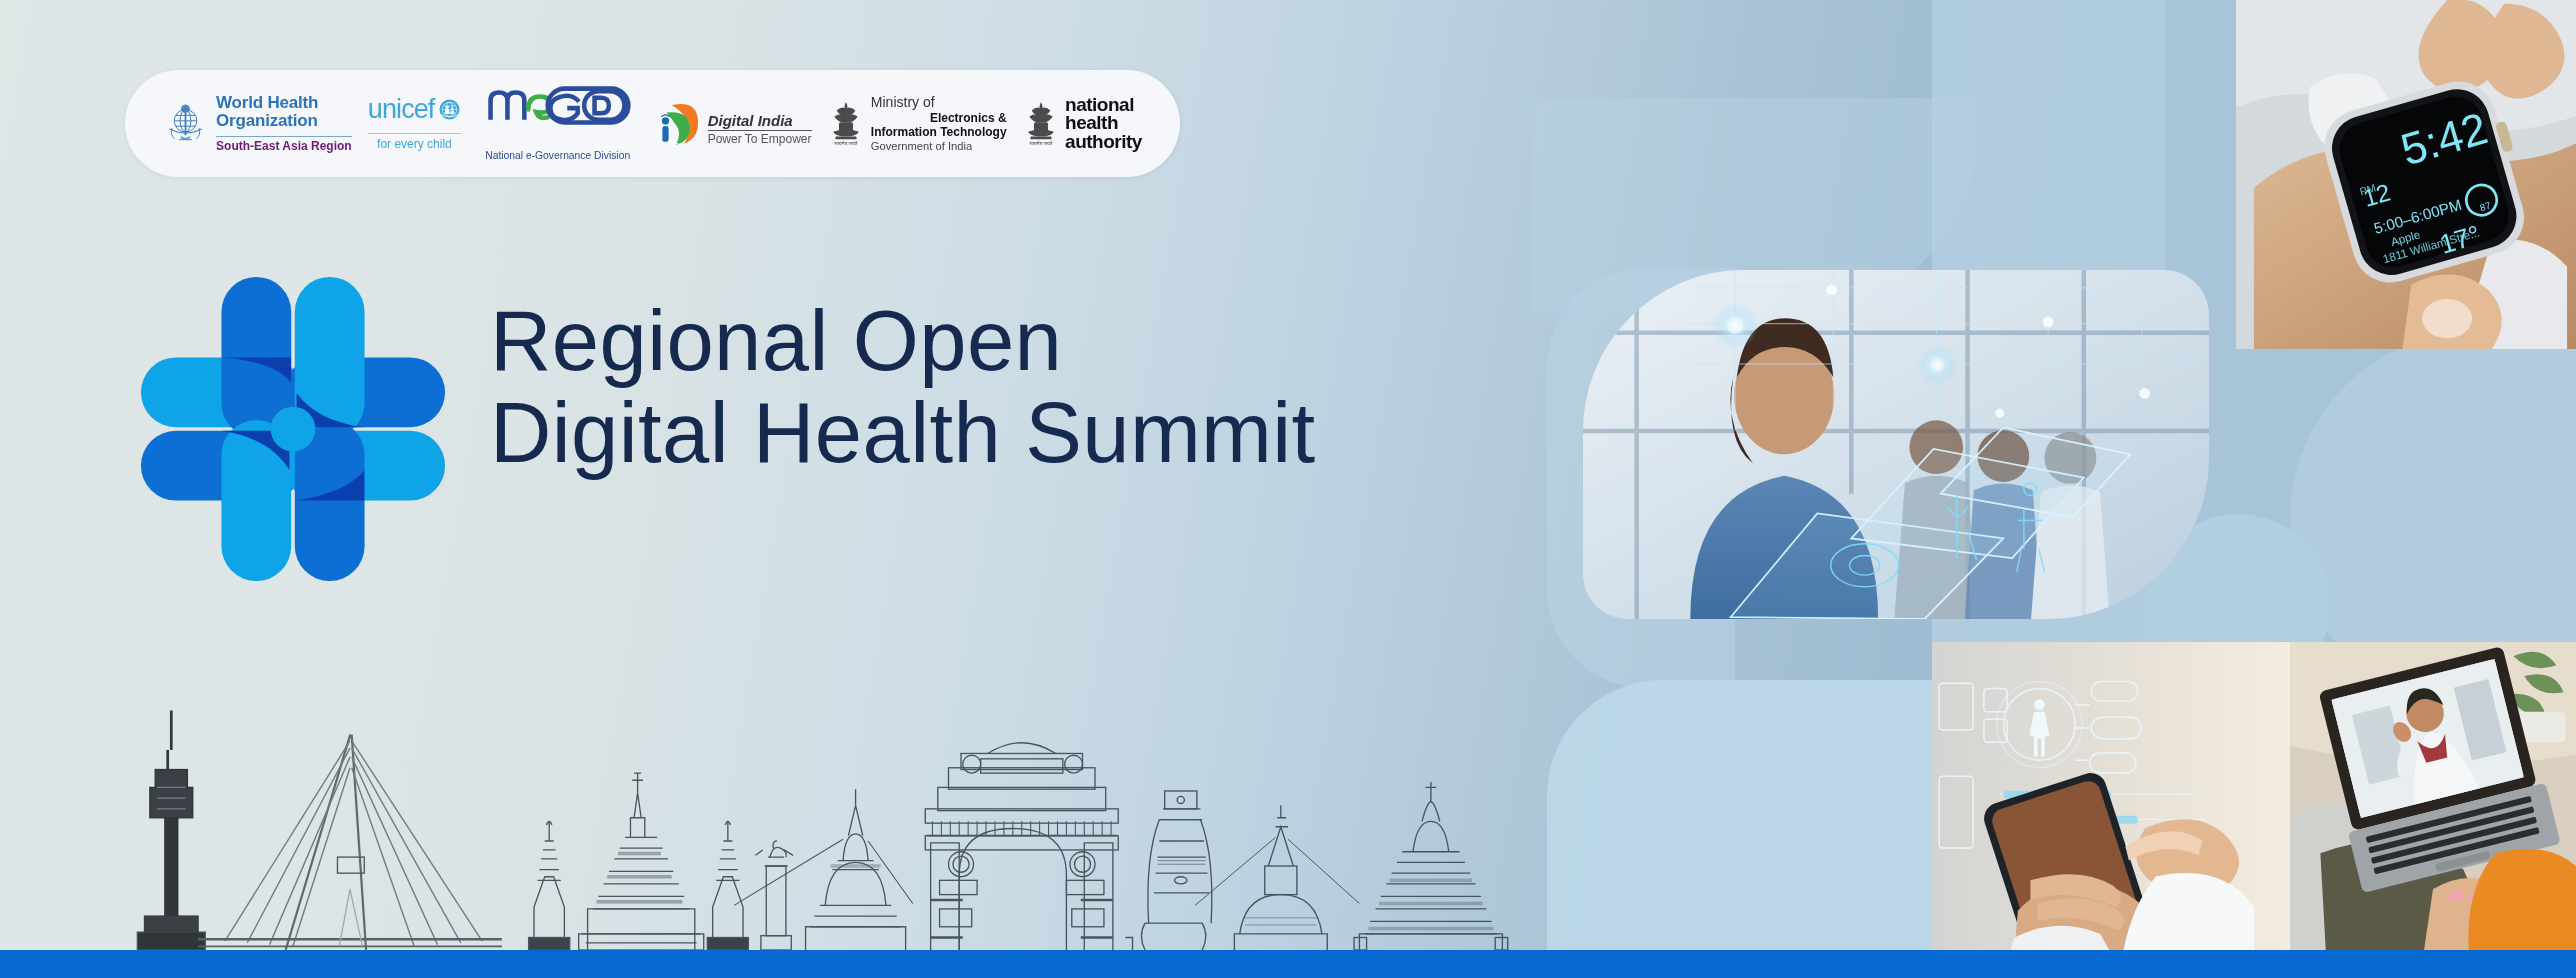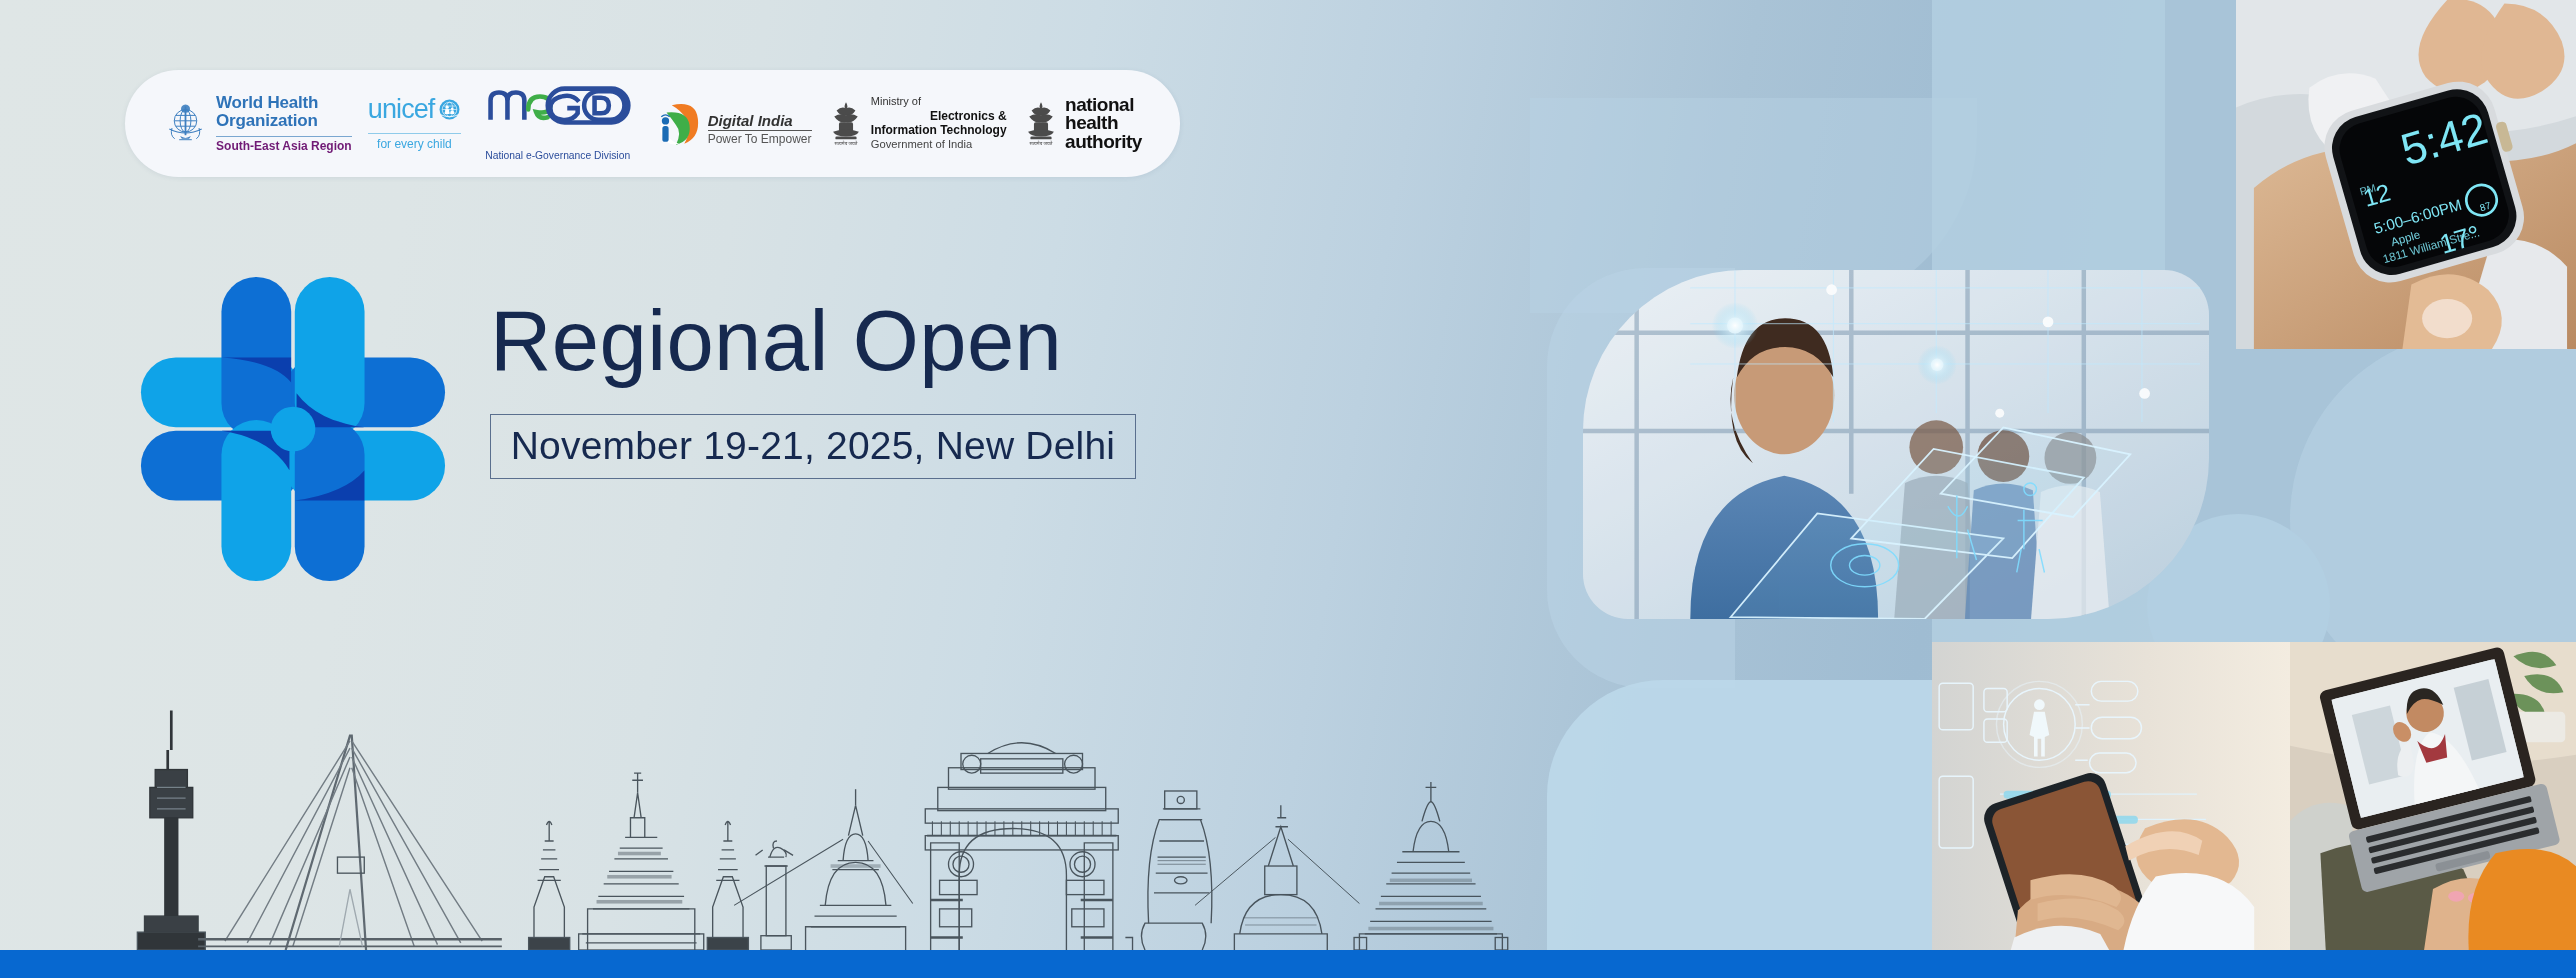--- a/index.html
+++ b/index.html
@@ -101,21 +101,21 @@
   .di-name{
     font-size:15px; font-style:italic; font-weight:bold; color:#333;
     border-bottom:1.3px solid #555; padding-bottom:0.9px; white-space:nowrap;
   }
   .di-tag{ font-size:12px; color:#555; margin-top:1.8px; white-space:nowrap; }
 
   
   .meity-wrap{ display:flex; align-items:center; gap:7.2px; }
   .emblem{ width:36px; height:47px; }
   .meity-txt{ line-height:1.22; white-space:nowrap; }
-  .m-l1{ font-size:11px; color:#333; }
+  .m-l1{ font-size:14px; color:#333; }
   .m-l2{ font-size:12px; color:#111; font-weight:bold;text-align:right; }
   .m-l3{ font-size:12px; color:#111; font-weight:bold; }
   .m-l4{ font-size:11.2px; color:#444; }
 
   
   .nha-wrap{ display:flex; align-items:center; gap:6.3px; }
   .nha-txt{ line-height:.95; }
   .nha-l{ font-size:19px; font-weight:bold; color:#111; letter-spacing:-0.5px; }
 
   
@@ -560,23 +560,21 @@
     <g fill="#0B3FAE">
       <path d="M260 178 q-52 -6 -76 -38 L184 178z" transform="translate(0,0)"></path>
       <path d="M100 182 q54 8 76 44 L176 182z"></path>
     </g>
 
     <circle cx="180" cy="180" r="25" fill="#0FA3E8"></circle>
   </svg>
 
   <div id="title-block">
     <div class="title-line">Regional Open</div>
-    <div id="date-box">
-      <span id="date-text">November 19-21, 2025, New Delhi</span>
-    </div>
+    <div class="title-line">Digital Health Summit</div>
   </div>
 
   <svg id="skyline" viewBox="0 0 1640 300">
     <g stroke="#3f4a52" fill="none" stroke-width="1.5">
 
       <g>
         <path d="M62 300 v-20 h76 v20" fill="#2d3338" stroke="none"></path>
         <rect x="62" y="280" width="76" height="20" fill="#22272b"></rect>
         <rect x="70" y="262" width="60" height="18" fill="#2d3338" stroke="#2d3338"></rect>
         <rect x="92" y="150" width="16" height="112" fill="#22272b" stroke="none"></rect>

